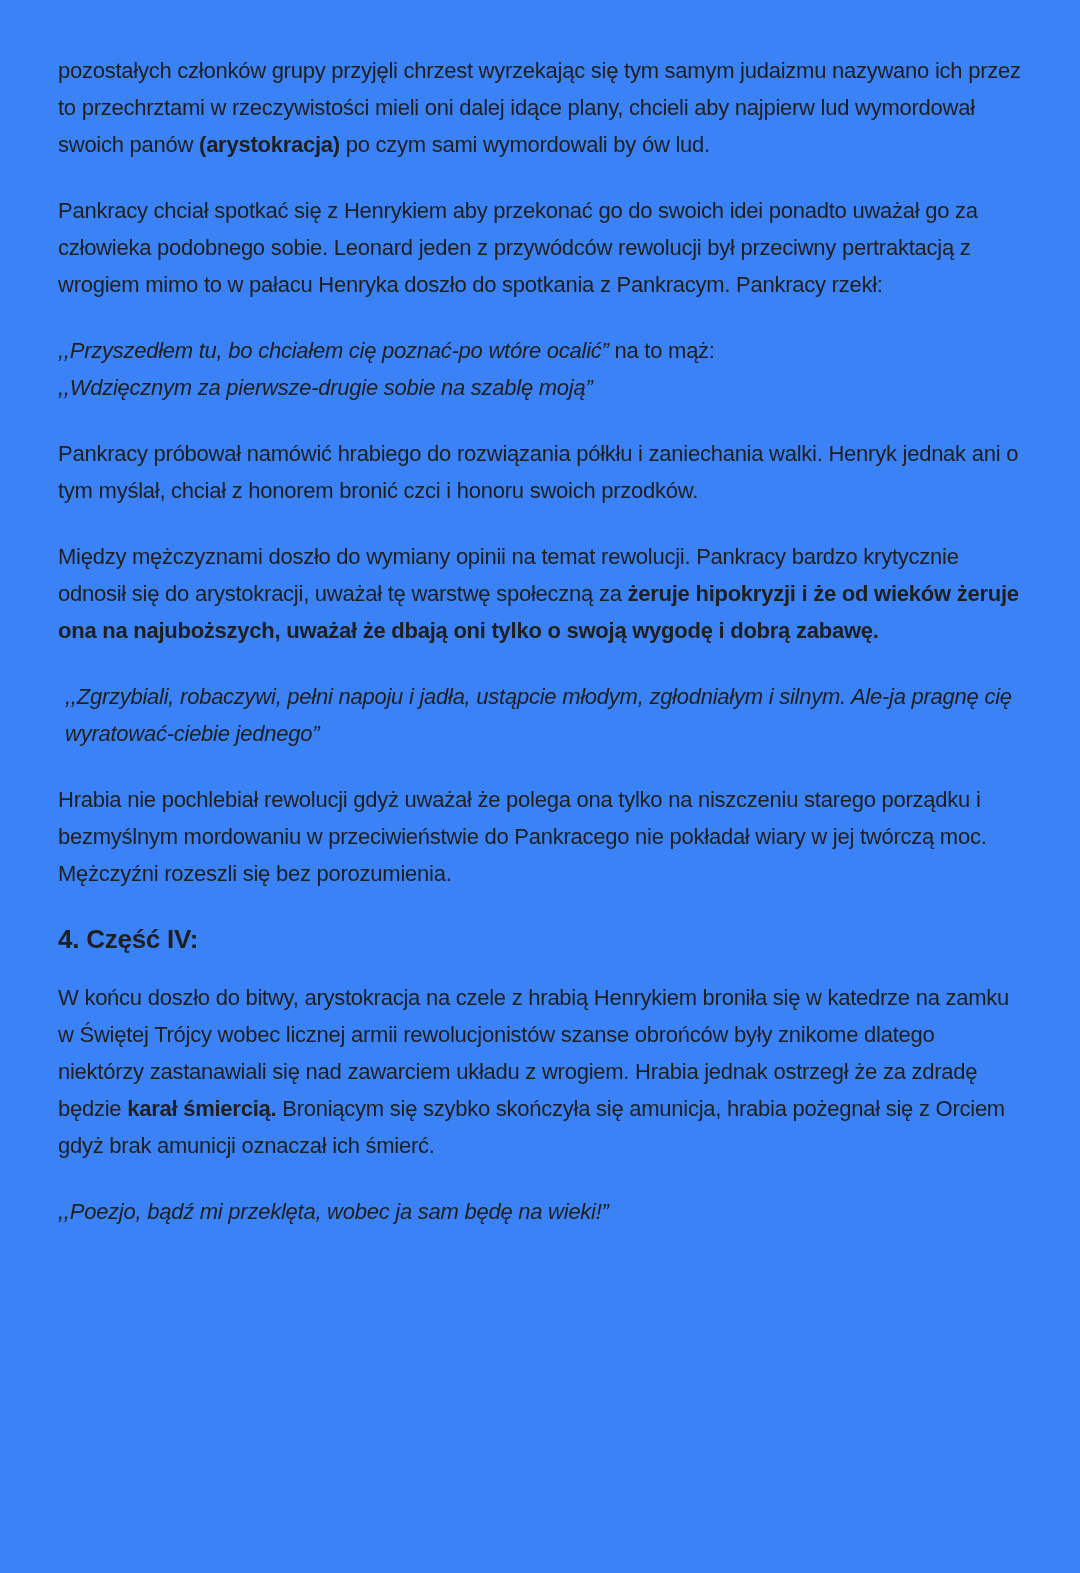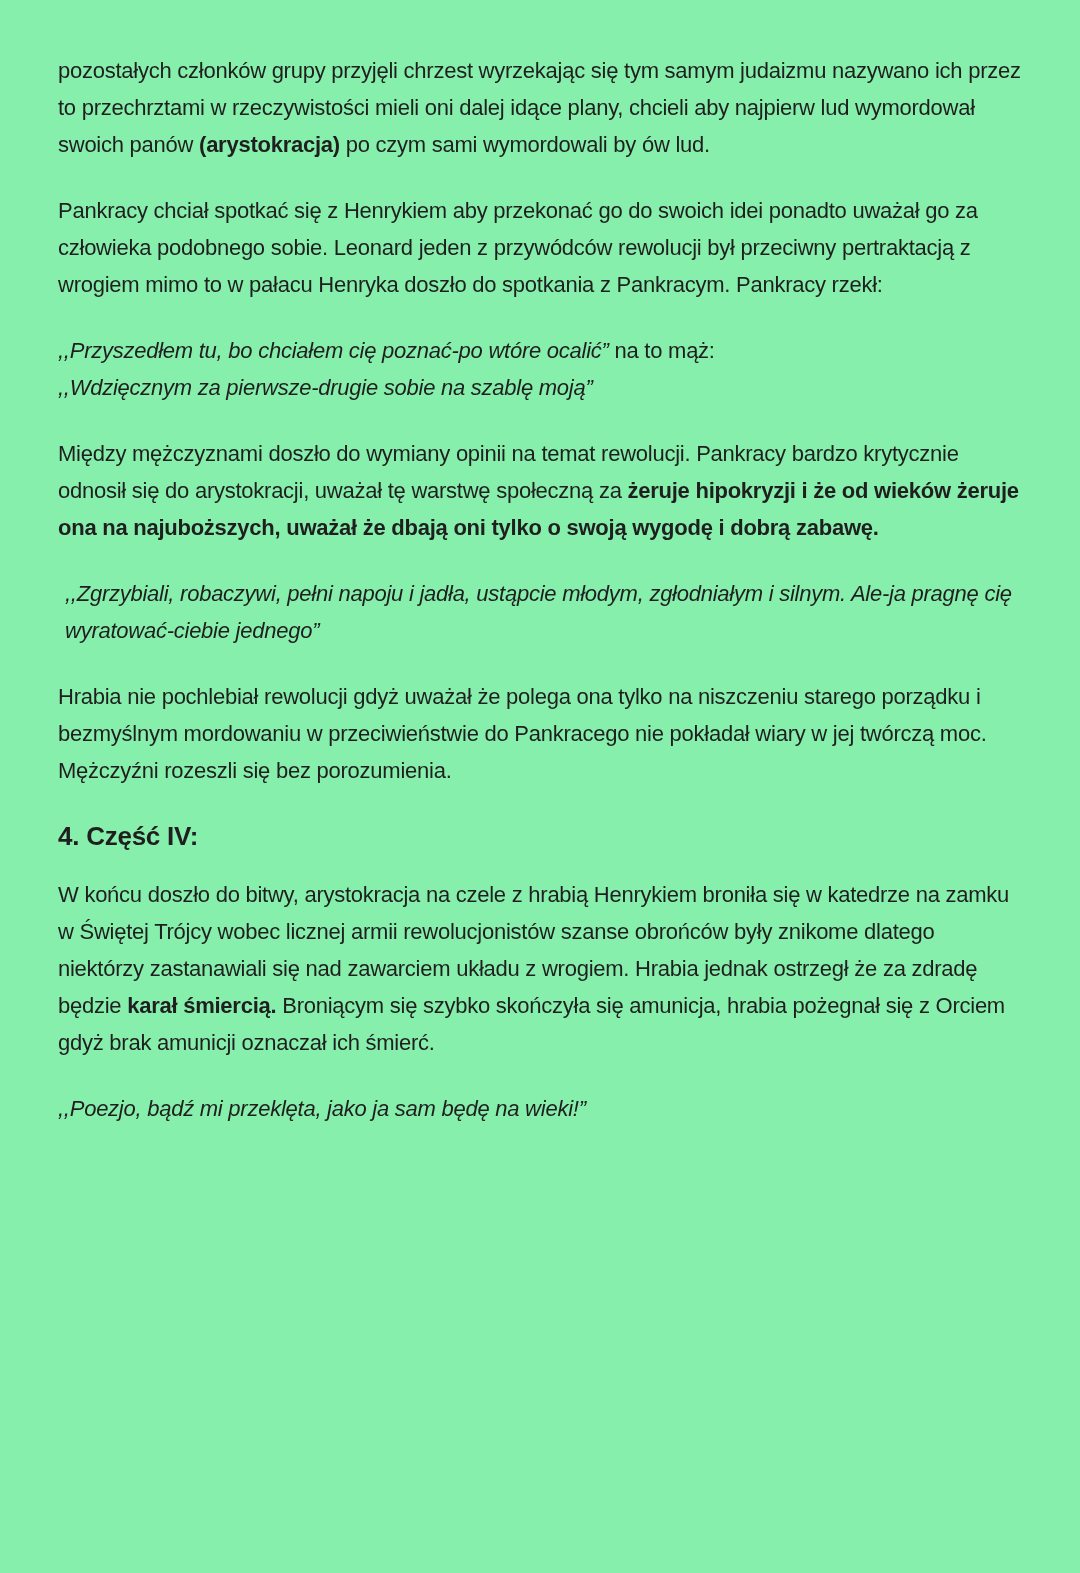--- a/index.html
+++ b/index.html
@@ -12,21 +12,21 @@
     min-height: 1573px;
     font-family: "Liberation Sans", "DejaVu Sans", sans-serif;
     color: #1f1f1f;
     -webkit-font-smoothing: antialiased;
   }
   .page {
     box-sizing: border-box;
     width: 1080px;
     min-height: 1573px;
     padding: 52px 58px 60px 58px;
-    background: #86efac;
+    background: #3b82f6;
   }
   .para {
     margin: 0 0 29px 0;
     font-size: 22px;
     line-height: 37px;
     letter-spacing: -0.25px;
     font-weight: 400;
   }
   .para strong { font-weight: 700; }
   .quote {
@@ -51,27 +51,28 @@
 <body>
 
 <main class="page">
 
   <p class="para"><span>pozostałych członków grupy przyjęli chrzest wyrzekając się tym samym judaizmu nazywano ich przez to przechrztami w rzeczywistości mieli oni dalej idące plany, chcieli aby najpierw lud wymordował swoich panów </span><strong>(arystokracja)</strong><span> po czym sami wymordowali by ów lud.</span></p>
 
   <p class="para"><span>Pankracy chciał spotkać się z Henrykiem aby przekonać go do swoich idei ponadto uważał go za człowieka podobnego sobie. Leonard jeden z przywódców rewolucji był przeciwny pertraktacją z wrogiem mimo to w pałacu Henryka doszło do spotkania z Pankracym. Pankracy rzekł:</span></p>
 
   <p class="para quote"><em>,,Przyszedłem tu, bo chciałem cię poznać-po wtóre ocalić”</em><span class="upright"> na to mąż:</span><br><em>,,Wdzięcznym za pierwsze-drugie sobie na szablę moją”</em></p>
 
+  <p class="para"><span>Pankracy próbował namówić hrabiego do rozwiązania półkłu i zaniechania walki. Henryk jednak ani o tym myślał, chciał z honorem bronić czci i honoru swoich przodków.</span></p>
 
   <p class="para"><span>Między mężczyznami doszło do wymiany opinii na temat rewolucji. Pankracy bardzo krytycznie odnosił się do arystokracji, uważał tę warstwę społeczną za </span><strong>żeruje hipokryzji i że od wieków żeruje ona na najuboższych, uważał że dbają oni tylko o swoją wygodę i dobrą zabawę.</strong></p>
 
   <p class="para quote indent-sm"><em>,,Zgrzybiali, robaczywi, pełni napoju i jadła, ustąpcie młodym, zgłodniałym i silnym. Ale-ja pragnę cię wyratować-ciebie jednego”</em></p>
 
   <p class="para"><span>Hrabia nie pochlebiał rewolucji gdyż uważał że polega ona tylko na niszczeniu starego porządku i bezmyślnym mordowaniu w przeciwieństwie do Pankracego nie pokładał wiary w jej twórczą moc. Mężczyźni rozeszli się bez porozumienia.</span></p>
 
   <h3 class="section-heading">4. Część IV:</h3>
 
   <p class="para"><span>W końcu doszło do bitwy, arystokracja na czele z hrabią Henrykiem broniła się w katedrze na zamku w Świętej Trójcy wobec licznej armii rewolucjonistów szanse obrońców były znikome dlatego niektórzy zastanawiali się nad zawarciem układu z wrogiem. Hrabia jednak ostrzegł że za zdradę będzie </span><strong>karał śmiercią.</strong><span> Broniącym się szybko skończyła się amunicja, hrabia pożegnał się z Orciem gdyż brak amunicji oznaczał ich śmierć.</span></p>
 
 
-  <p class="para quote"><em>,,Poezjo, bądź mi przeklęta, jako ja sam będę na wieki!”</em></p>
+  <p class="para quote"><em>,,Poezjo, bądź mi przeklęta, wobec ja sam będę na wieki!”</em></p>
 
 </main>
 
 </body></html>

